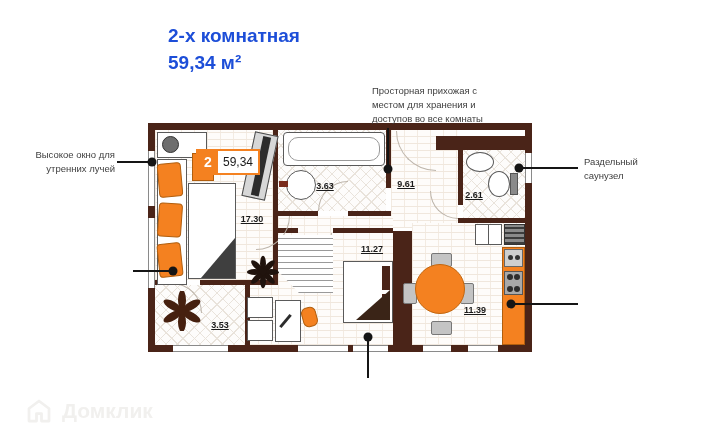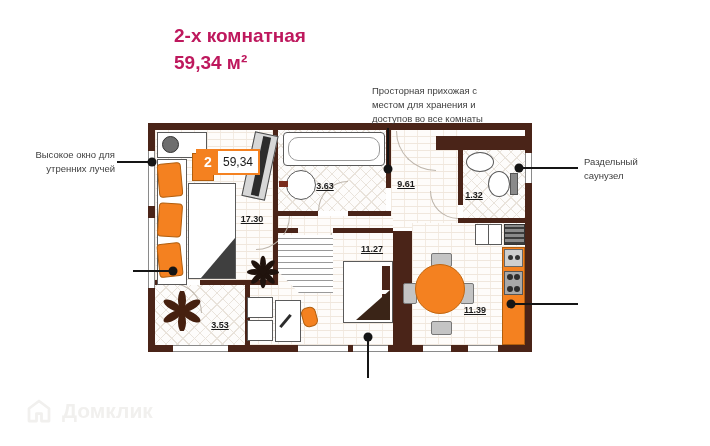--- a/index.html
+++ b/index.html
@@ -1,21 +1,21 @@
 <!DOCTYPE html>
 <html><head>
 <meta charset="utf-8">
 <style>
   html,body{margin:0;padding:0;background:#fff;}
   .page{position:relative;width:710px;height:446px;background:#ffffff;
         font-family:"Liberation Sans", sans-serif;overflow:hidden;}
 
   
-  .title{position:absolute;left:168px;top:22px;color:#be185d;font-weight:bold;
-         font-size:19px;line-height:27px;margin-left:6px;}
+  .title{position:absolute;left:168px;top:22px;color:#1d4ed8;font-weight:bold;
+         font-size:19px;line-height:27px;}
 
   
   .ann{position:absolute;font-size:9.5px;line-height:14px;color:#404040;}
   .ann.right{text-align:right;}
   .cline{position:absolute;background:#151515;}
   .dot{position:absolute;width:9px;height:9px;border-radius:50%;background:#151515;
        transform:translate(-50%,-50%);}
 
   
   #plan{position:absolute;left:148px;top:123px;width:384px;height:229px;}
@@ -190,21 +190,21 @@
         <ellipse cx="20" cy="9" rx="4" ry="10" transform="rotate(300 20 20)"></ellipse>
         <circle cx="20" cy="20" r="4"></circle>
       </g>
     </svg>
     <div class="furn" style="left:99px;top:174px;width:26px;height:21px;"></div>
     <div class="furn" style="left:99px;top:197px;width:26px;height:21px;"></div>
 
     <span class="area-label" style="left:104px;top:96px;text-align:center;">17.30</span>
     <span class="area-label" style="left:177px;top:63px;">3.63</span>
     <span class="area-label" style="left:258px;top:61px;text-align:center;">9.61</span>
-    <span class="area-label" style="left:326px;top:72px;">1.32</span>
+    <span class="area-label" style="left:326px;top:72px;">2.61</span>
     <span class="area-label" style="left:224px;top:126px;">11.27</span>
     <span class="area-label" style="left:327px;top:187px;">11.39</span>
     <span class="area-label" style="left:72px;top:202px;">3.53</span>
   </div>
 
   <div class="ann right" style="left:33px;top:148px;width:82px;">Высокое окно для утренних лучей</div>
   <div class="cline" style="left:117px;top:161px;width:34px;height:2px;"></div>
   <div class="dot" style="left:152px;top:162px;"></div>
 
   <div class="cline" style="left:133px;top:270px;width:39px;height:2px;"></div>

